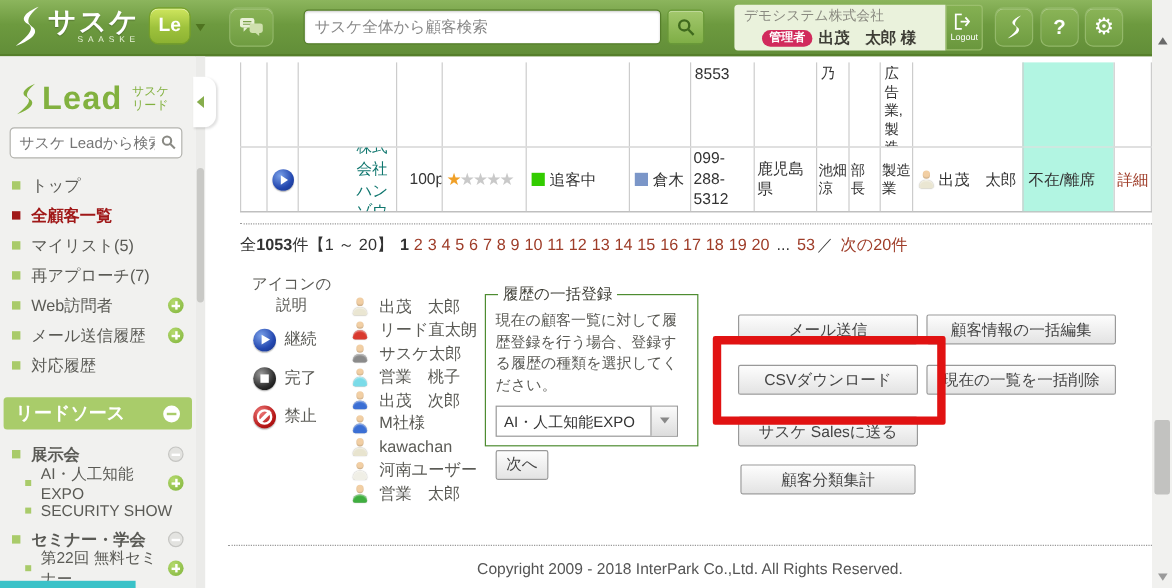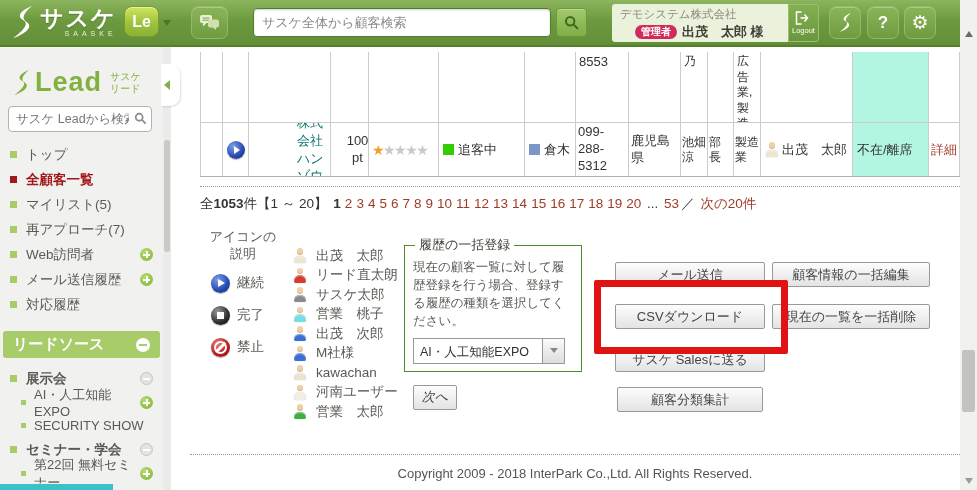--- a/index.html
+++ b/index.html
@@ -95,21 +95,21 @@
   .ctable { position:absolute; left:200px; top:52px; width:760px; border-bottom:1px solid #b0b0b0; }
   .trow { display:flex; }
   .trow-partial { height:70px; }
   .trow-main { height:54px; border-top:1px solid #ccc; }
   .tcell { border-left:1px solid #ccc; font-size:13px; color:#333; overflow:hidden; flex:none; }
   .tcell.last { border-right:1px solid #ccc; }
   .trow-partial .tcell { padding:2px 2px 0 3px; line-height:1.3; }
   .trow-main .tcell { display:flex; align-items:center; }
   .cell-company { padding:1px; }
   .cell-company a { color:#0f766e; line-height:1.35;margin-left:47px; }
-  .cell-pts { flex-direction:column; align-items:flex-end; justify-content:center; padding-right:6px; line-height:1.25;padding-left:22px; }
+  .cell-pts { flex-direction:row; align-items:flex-end; justify-content:center; padding-right:6px; line-height:1.25;padding-left:22px; }
   .cell-stars { padding-left:3px; font-size:14px; letter-spacing:-1.5px; }
   .star-f { color:#f0a028; } .star-e { color:#c9c9c9; }
   .cell-chip { gap:4px; padding-left:4px; }
   .chip { width:11px; height:11px; flex:none; }
   .cell-wrap { padding:2px; line-height:1.3; }
   .cell-wrap span { width:100%; }
   .cell-sm { font-size:12px; padding:1px; line-height:1.25; }
   .cell-staff { gap:3px; padding-left:3px; }
   .cell-presence { padding-left:4px; }
   .cell-detail { justify-content:center; }
@@ -153,22 +153,22 @@
 
   .hist-fieldset { position:absolute; left:404px; top:236px; width:178px; height:136px;
     border:1px solid #4e8c31; padding:2px 8px 0 8px; background:#fff; }
   .hist-fieldset legend { font-size:13px; color:#3e3e36; padding:0 4px; margin-left:2px; }
   .hist-desc { font-size:12.5px; color:#5a5a55; line-height:1.45; margin-top:2px; }
   .select { display:flex; width:152px; height:26px; border:1px solid #999; margin-top:7px; background:#fff; cursor:pointer; }
   .select-value { flex:1; font-size:12.5px; color:#333; padding:5px 0 0 6px; white-space:nowrap; overflow:hidden; }
   .select-btn { width:22px; background:linear-gradient(#fbfbfb,#ddd); border-left:1px solid #999;
     display:flex; align-items:center; justify-content:center; }
   .tri-down-sm { width:0; height:0; border-left:4px solid transparent; border-right:4px solid transparent; border-top:5px solid #888; }
-  .next-btn { margin-top:21px; width:44px; height:25px; background:linear-gradient(#fdfdfd,#e3e3e3);
-    border:1px solid #999; border-radius:2px; font-size:13px; color:#444; font-family:inherit; cursor:pointer;font-style:italic; }
+  .next-btn { margin-top:11px; width:44px; height:25px; background:linear-gradient(#fdfdfd,#e3e3e3);
+    border:1px solid #999; border-radius:2px; font-size:13px; color:#444; font-family:inherit; cursor:pointer; }
 
   .act-btn { position:absolute; height:25px; background:linear-gradient(#fdfdfd,#e3e3e3);
     border:1px solid #999; border-radius:2px; font-size:13px; color:#444; font-family:inherit; cursor:pointer; }
   .btn-mail { left:615px; top:262px; width:150px; }
   .btn-csv { left:615px; top:304px; width:150px; }
   .btn-sales { left:615px; top:347px; width:150px; }
   .btn-classify { left:617px; top:387px; width:146px; }
   .btn-edit { left:772px; top:262px; width:158px; }
   .btn-delete { left:772px; top:304px; width:158px; }
 

